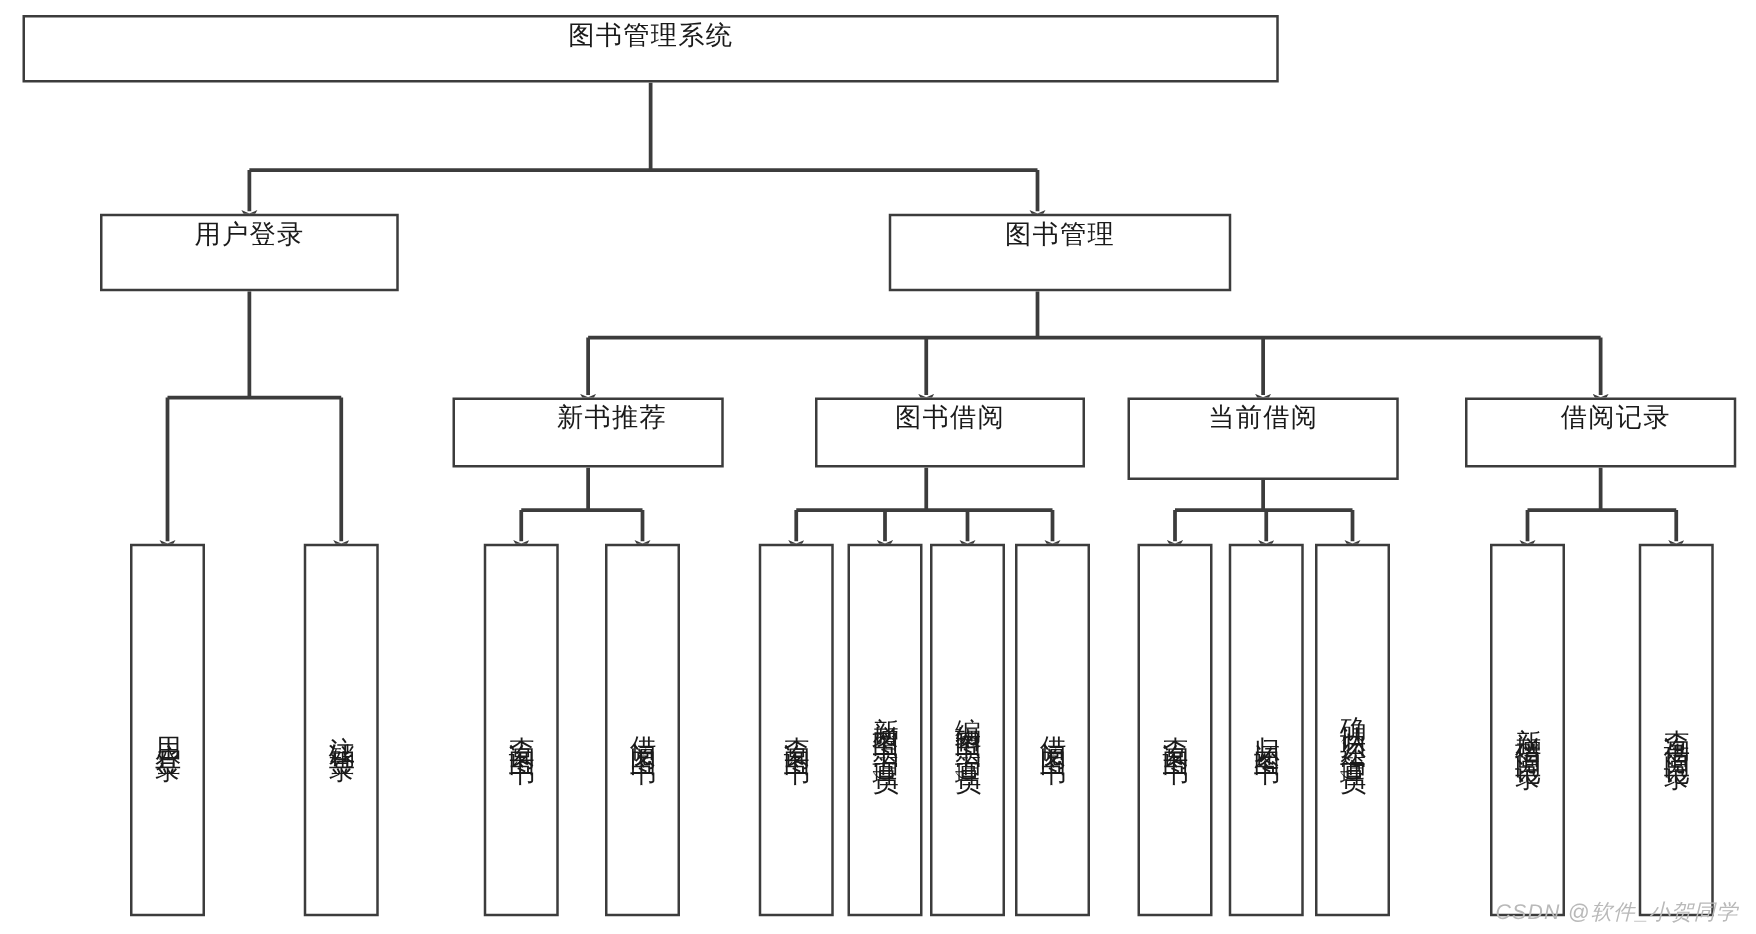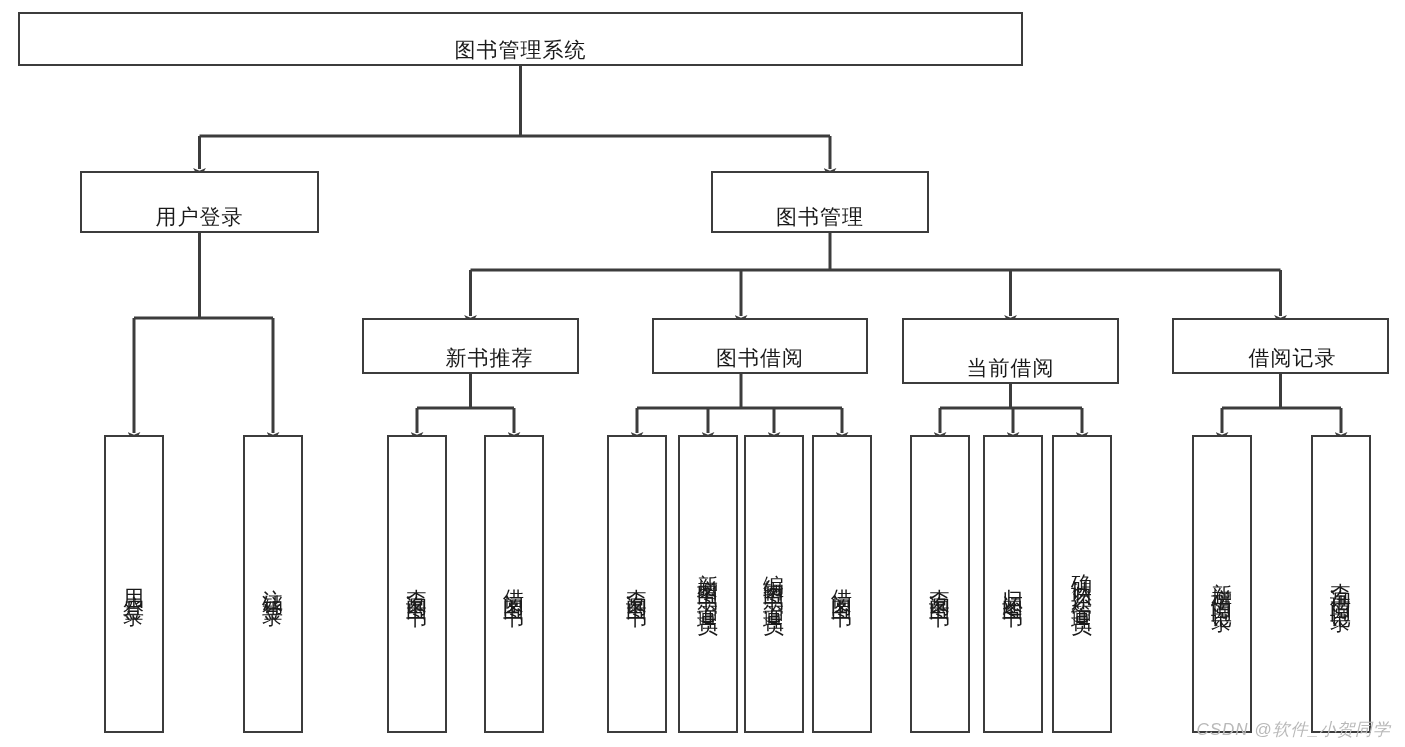--- a/index.html
+++ b/index.html
@@ -24,21 +24,21 @@
     width: 1405px;
     height: 747px;
     pointer-events: none;
   }
   .node {
     position: absolute;
     box-sizing: border-box;
     background: #ffffff;
     border: 2px solid #3c3c3c;
     display: flex;
-    align-items: flex-end;
+    align-items: flex-start;
     justify-content: center;
     color: #1a1a1a;
     text-align: center;
   }
   .node.horiz {
     font-size: 21px;
     letter-spacing: 1px;
   }
   .node.vert {
     font-size: 21px;
@@ -114,21 +114,21 @@
       </g>
   </svg>
 
   <div id="node-layer">
       <div class="node horiz" style="left: 18px; top: 12px; width: 1005px; height: 54px;">
         <span class="label">图书管理系统</span>
       </div>
       <div class="node horiz" style="left: 80px; top: 171px; width: 239px; height: 62px;">
         <span class="label">用户登录</span>
       </div>
-      <div class="node horiz" style="left: 711px; top: 171px; width: 218px; height: 62px;">
+      <div class="node horiz" style="left: 711px; top: 171px; width: 274px; height: 62px;">
         <span class="label">图书管理</span>
       </div>
       <div class="node horiz" style="left: 362px; top: 318px; width: 217px; height: 56px; padding-left: 38px;">
         <span class="label">新书推荐</span>
       </div>
       <div class="node horiz" style="left: 633px; top: 318px; width: 216px; height: 56px; margin-left: 19px;">
         <span class="label">图书借阅</span>
       </div>
       <div class="node horiz" style="left: 902px; top: 318px; width: 217px; height: 66px;">
         <span class="label">当前借阅</span>

